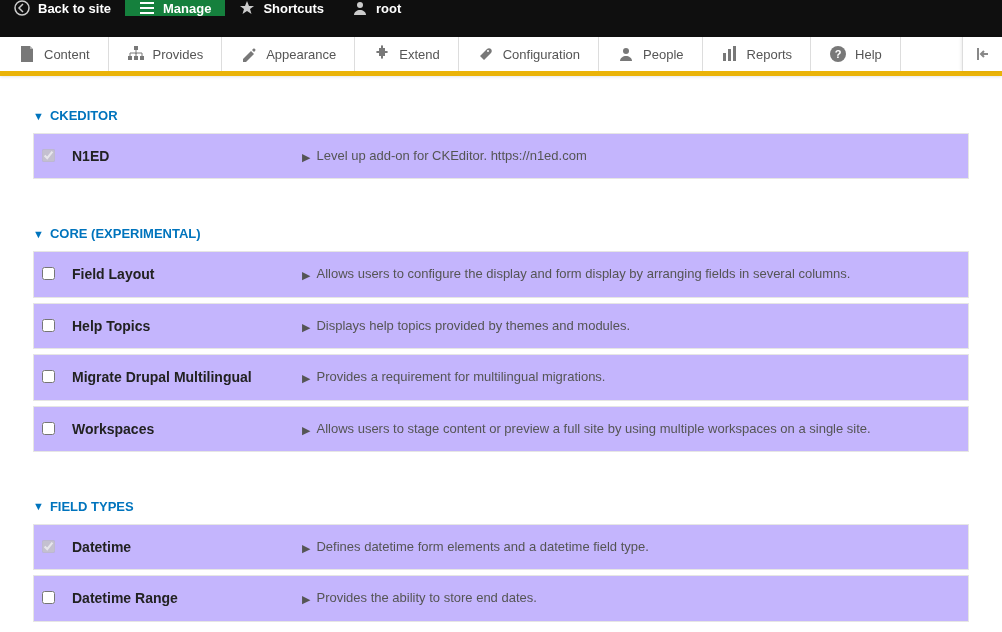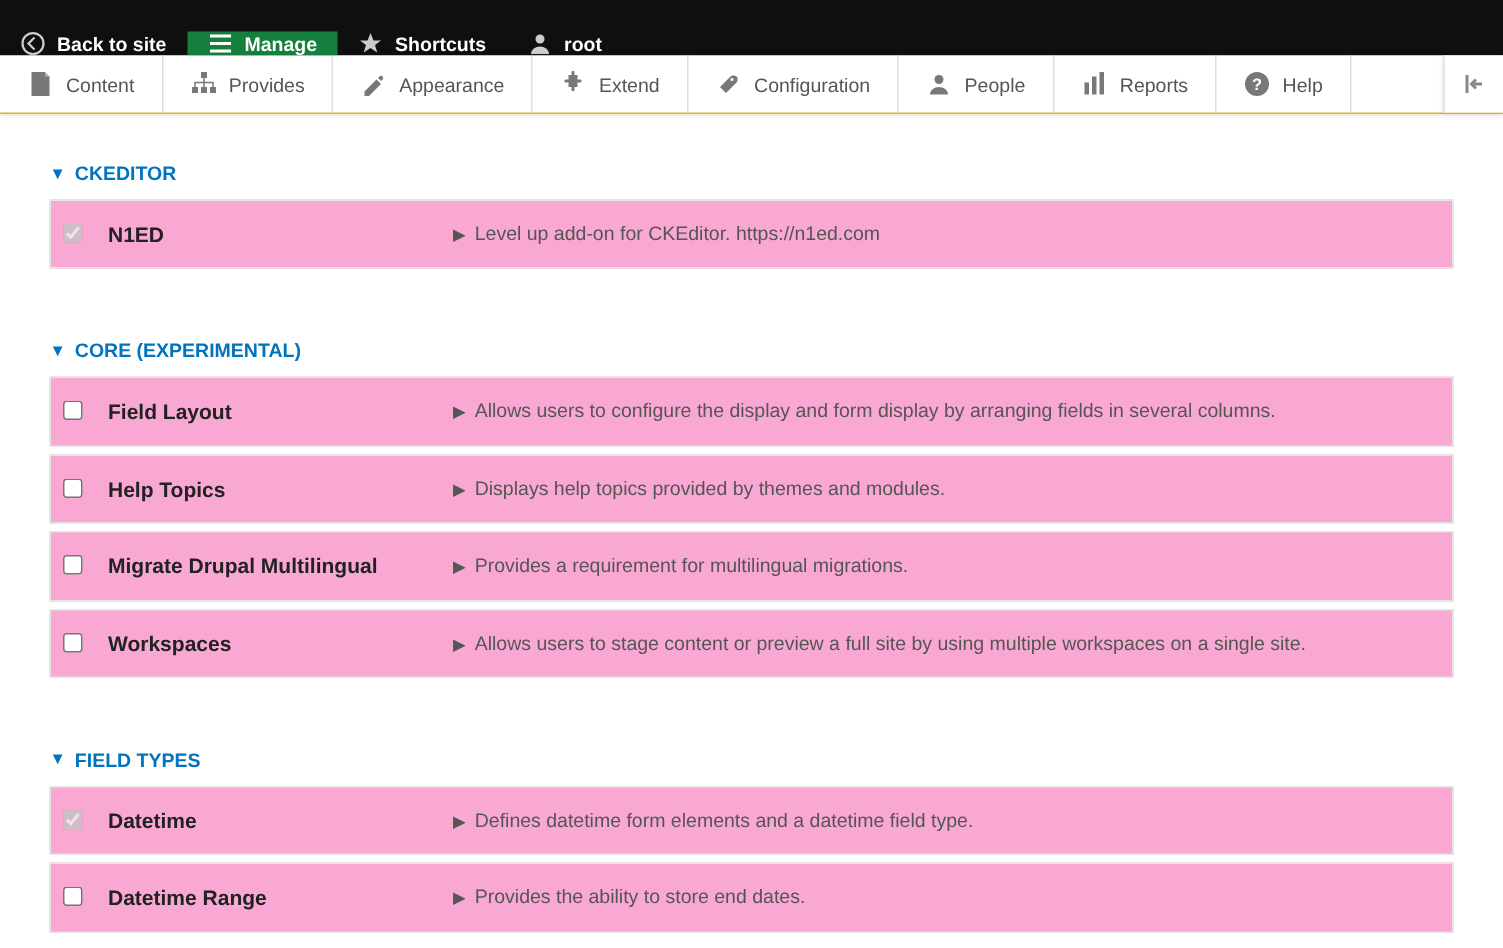--- a/index.html
+++ b/index.html
@@ -1,36 +1,36 @@
 <!DOCTYPE html>
 <html><head>
 <meta charset="utf-8">
 <style>
 * { box-sizing: border-box; margin: 0; padding: 0; }
 body { font-family: "Lucida Grande", "Lucida Sans Unicode", Verdana, sans-serif; font-size: 13px; color: #333; background: #fff; width: 1002px; }
 
 
-.toolbar-top { background: #0f0f0f; height: 37px; display: flex; align-items: flex-end; }
+.toolbar-top { background: #0f0f0f; height: 37px; display: flex; align-items: flex-start; }
 .toolbar-top .item { display: flex; align-items: center; padding: 0 14px; color: #fff; font-weight: bold; font-size: 13px; cursor: pointer; }
 .toolbar-top .item.active { background: #15803d; }
 .toolbar-top .ic { width: 16px; height: 16px; margin-right: 8px; fill: #ccc; }
 
 
-.toolbar-sec { background: #fff; height: 39px; border-bottom: 1px solid #eab308; box-shadow: 0 1px 3px rgba(0,0,0,0.1); display: flex; position: relative; }
+.toolbar-sec { background: #fff; height: 39px; border-bottom: 5px solid #eab308; box-shadow: 0 1px 3px rgba(0,0,0,0.1); display: flex; position: relative; }
 .toolbar-sec .tab { display: flex; align-items: center; padding: 0 18px; border-right: 1px solid #ddd; color: #555; font-size: 13px; cursor: pointer; }
 .toolbar-sec .tab .ic { width: 18px; height: 18px; margin-right: 8px; fill: #777; }
 .toolbar-sec .collapse { position: absolute; right: 0; top: 0; height: 100%; width: 40px; display: flex; align-items: center; justify-content: center; border-left: 1px solid #ddd; cursor: pointer; background: #fff; box-shadow: -1px 0 3px rgba(0,0,0,0.08); }
 .toolbar-sec .collapse .ic { width: 16px; height: 16px; fill: #888; }
 
 
 .main { padding: 18px 33px 20px 33px; }
 .group-heading { color: #0074bd; font-weight: bold; font-size: 13px; margin: 14px 0 10px 0; cursor: pointer; text-transform: uppercase; display: flex; align-items: center; }
 .group-heading .tri { margin-right: 6px; font-size: 11px; color: #0074bd; }
 
-.mod-row { background: #f9a8d4; border: 1px solid #e6e6e4; margin-bottom: 5px; display: flex; align-items: flex-start; padding: 13px 14px 13px 8px; }
+.mod-row { background: #c4b5fd; border: 1px solid #e6e6e4; margin-bottom: 5px; display: flex; align-items: flex-start; padding: 13px 14px 13px 8px; }
 .mod-row .cb-cell { width: 30px; padding-top: 2px; }
 .mod-row input[type=checkbox] { width: 13px; height: 13px; }
 .mod-row .name-cell { width: 230px; font-weight: bold; font-size: 14px; color: #222; padding-right: 10px; line-height: 1.3; }
 .mod-row .desc-cell { flex: 1; display: flex; align-items: flex-start; color: #555; font-size: 13px; line-height: 1.4; }
 .mod-row .desc-cell .tri { margin-right: 6px; color: #555; font-size: 11px; margin-top: 3px; cursor: pointer; }
 
 .group-gap { height: 28px; }
 </style>
 </head>
 <body>

